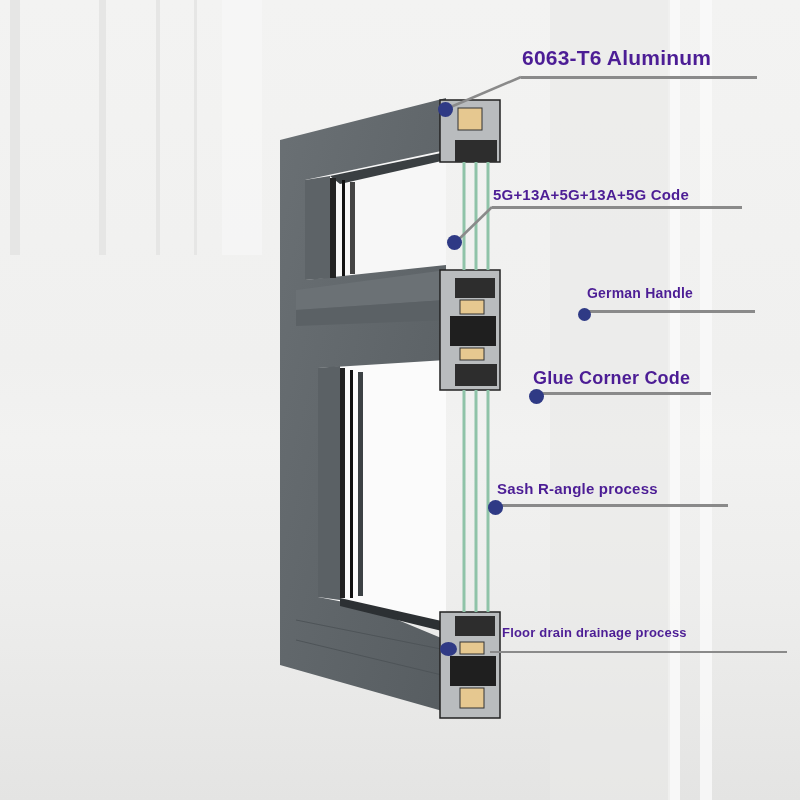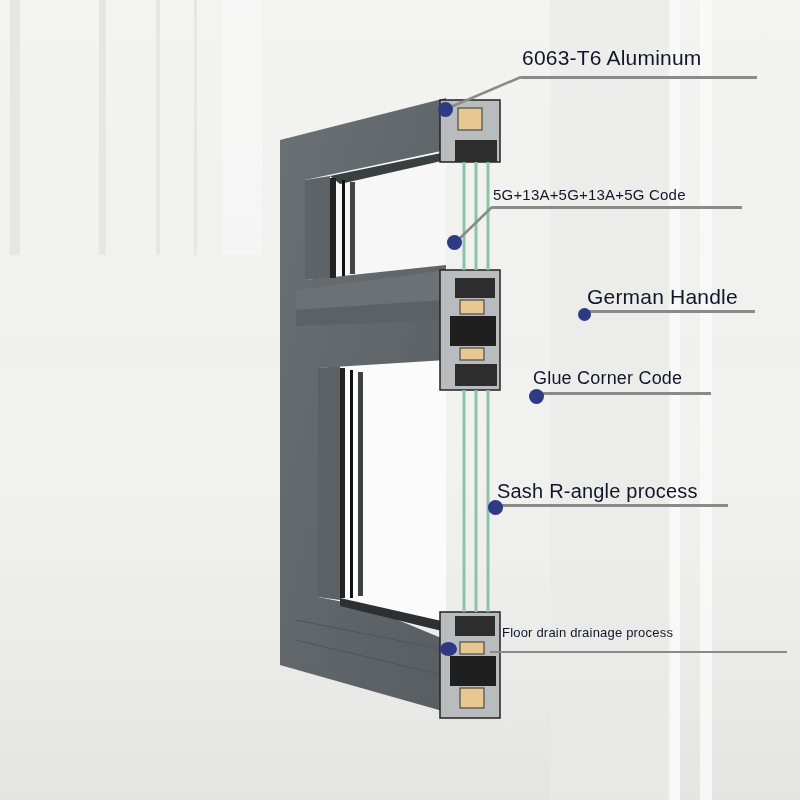--- a/index.html
+++ b/index.html
@@ -3,21 +3,21 @@
 <meta charset="utf-8">
 <style>
   html, body { margin:0; padding:0; }
   body { width:800px; height:800px; overflow:hidden; position:relative;
          font-family: "Liberation Sans", "DejaVu Sans", sans-serif; background:#eeeeed; }
   .bg { position:absolute; inset:0;
         background: linear-gradient(180deg,#f3f3f2 0%,#f0f0ef 45%,#f2f2f1 55%,#ededec 75%,#e4e4e3 100%); }
   .pillar { position:absolute; top:0; height:255px; background:#e6e6e5; }
   .pillar.light { background:#fafafa; }
   .stage { position:absolute; left:0; top:0; width:800px; height:800px; }
-  .label { position:absolute; font-weight:normal; color:#0f172a; white-space:nowrap; letter-spacing:0.2px; }
+  .label { position:absolute; font-weight:bold; color:#4c1d95; white-space:nowrap; letter-spacing:0.2px; }
   .line { position:absolute; height:3px; background:#8a8a8a; }
   .dot { position:absolute; width:15px; height:15px; border-radius:50%; background:#2f3a85; }
 </style>
 </head>
 <body>
 
 <div class="bg"></div>
 <div class="pillar" style="left:10px;width:10px;"></div>
 <div class="pillar" style="left:99px;width:7px;"></div>
 <div class="pillar" style="left:156px;width:4px;"></div>
@@ -93,31 +93,31 @@
   <div class="label" style="left:522px;top:46px;font-size:21px;">6063-T6 Aluminum</div>
   <div class="line" style="left:521px;top:76px;width:236px;"></div>
   <div class="dot" style="left:438px;top:102px;"></div>
 </div>
 <div>
   <div class="label" style="left:493px;top:186px;font-size:15px;">5G+13A+5G+13A+5G Code</div>
   <div class="line" style="left:492px;top:206px;width:250px;"></div>
   <div class="dot" style="left:447px;top:235px;"></div>
 </div>
 <div>
-  <div class="label" style="left:587px;top:285px;font-size:21px;">German Handle</div>
+  <div class="label" style="left:587px;top:285px;font-size:14px;">German Handle</div>
   <div class="line" style="left:585px;top:310px;width:170px;"></div>
   <div class="dot" style="left:578px;top:308px;width:13px;height:13px;"></div>
 </div>
 <div>
   <div class="label" style="left:533px;top:368px;font-size:18px;">Glue Corner Code</div>
   <div class="line" style="left:535px;top:392px;width:176px;"></div>
   <div class="dot" style="left:529px;top:389px;"></div>
 </div>
 <div>
-  <div class="label" style="left:497px;top:480px;font-size:20px;">Sash R-angle process</div>
+  <div class="label" style="left:497px;top:480px;font-size:15px;">Sash R-angle process</div>
   <div class="line" style="left:495px;top:504px;width:233px;"></div>
   <div class="dot" style="left:488px;top:500px;"></div>
 </div>
 <div>
   <div class="label" style="left:502px;top:625px;font-size:13px;">Floor drain drainage process</div>
   <div class="line" style="left:490px;top:651px;width:297px;height:2px;"></div>
   <div class="dot" style="left:440px;top:642px;width:17px;height:14px;"></div>
 </div>
 
 </body></html>

